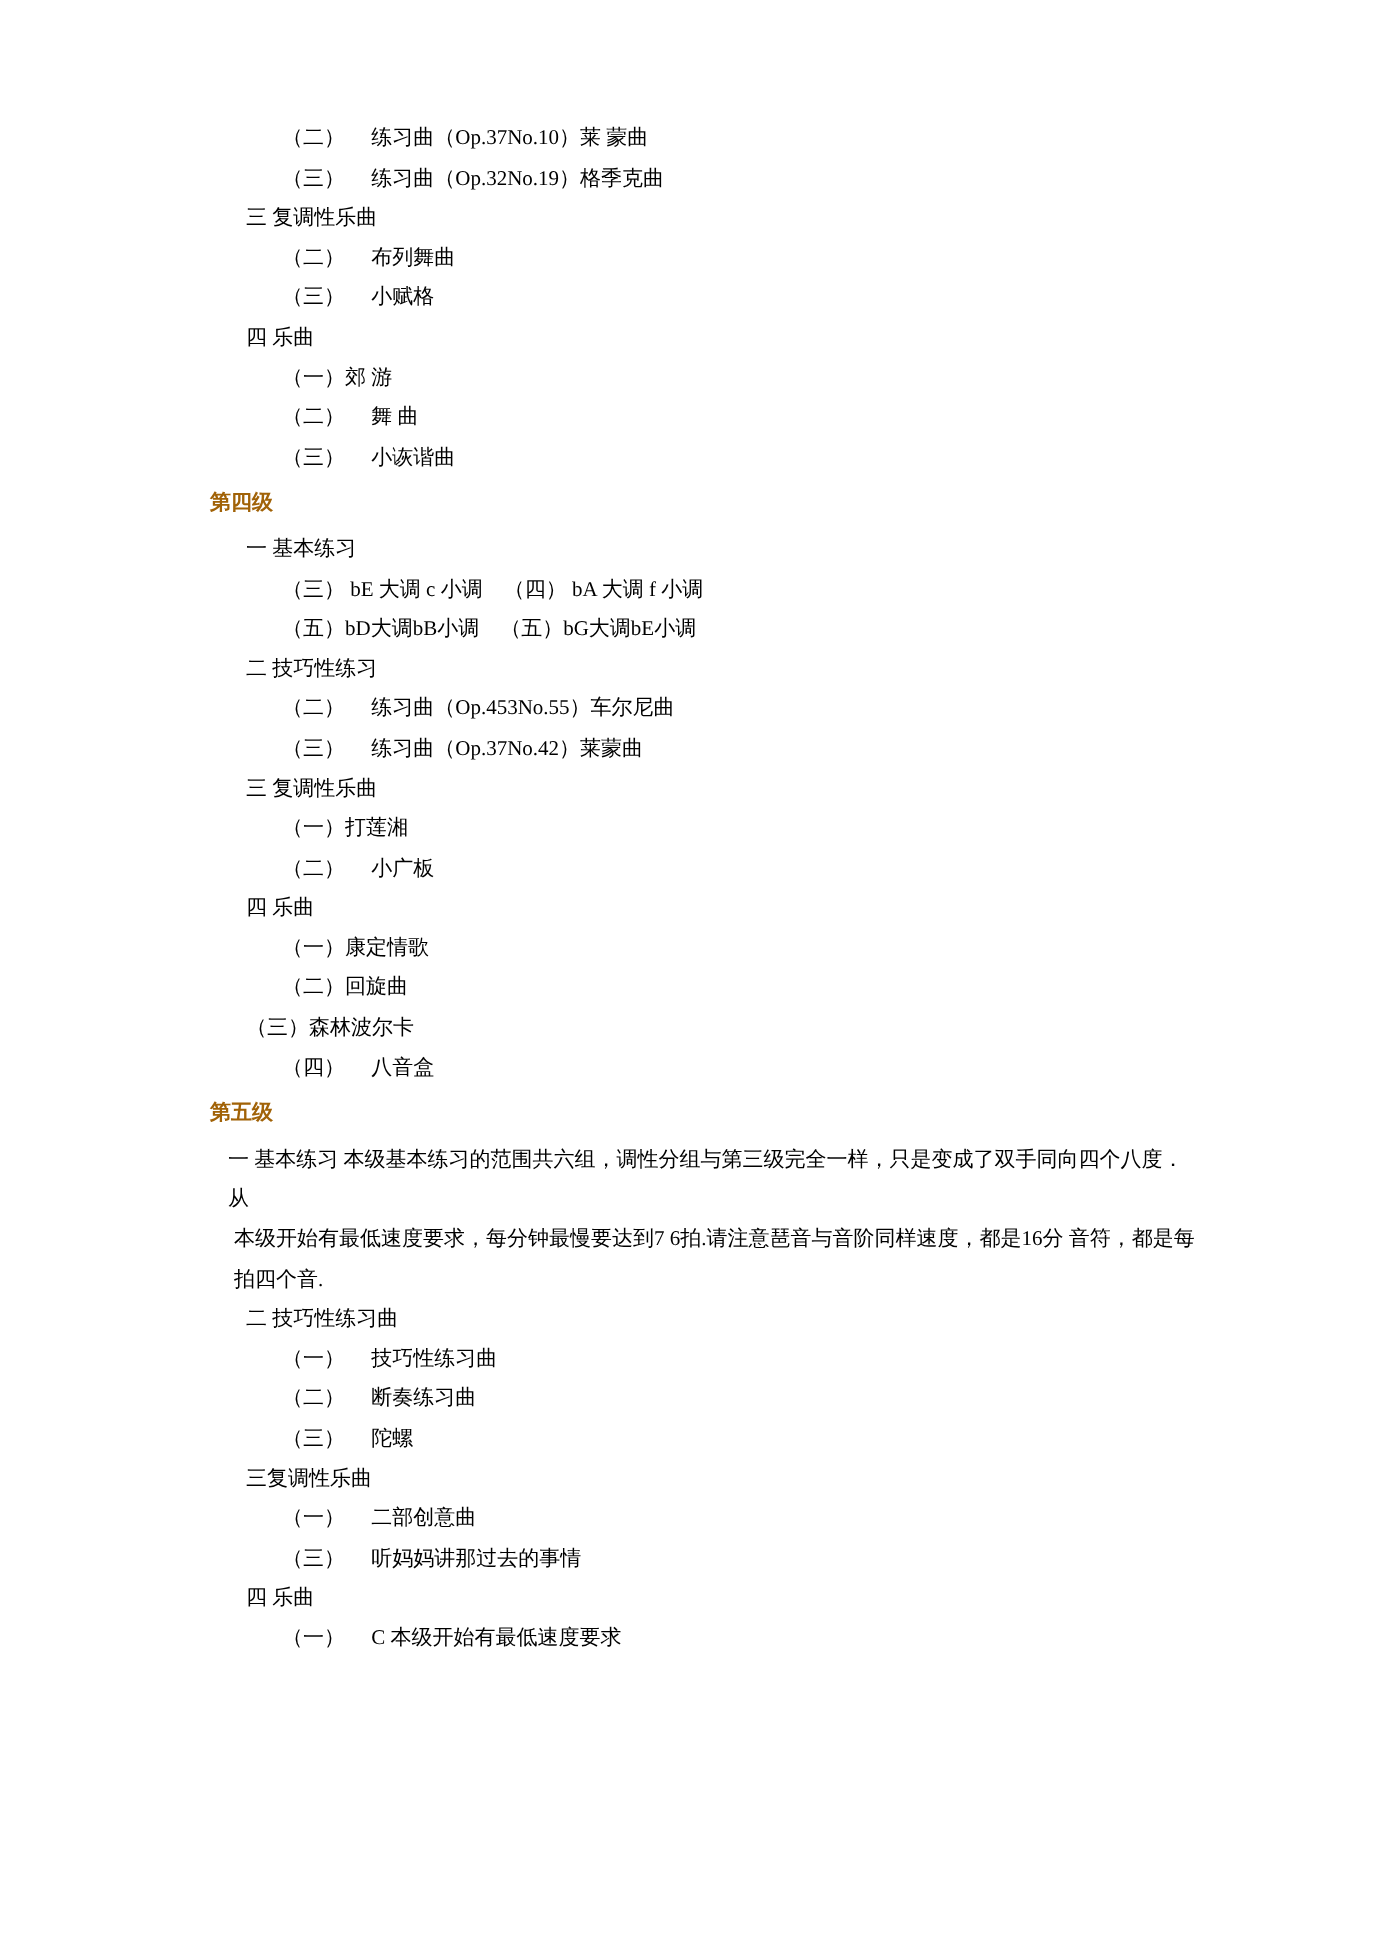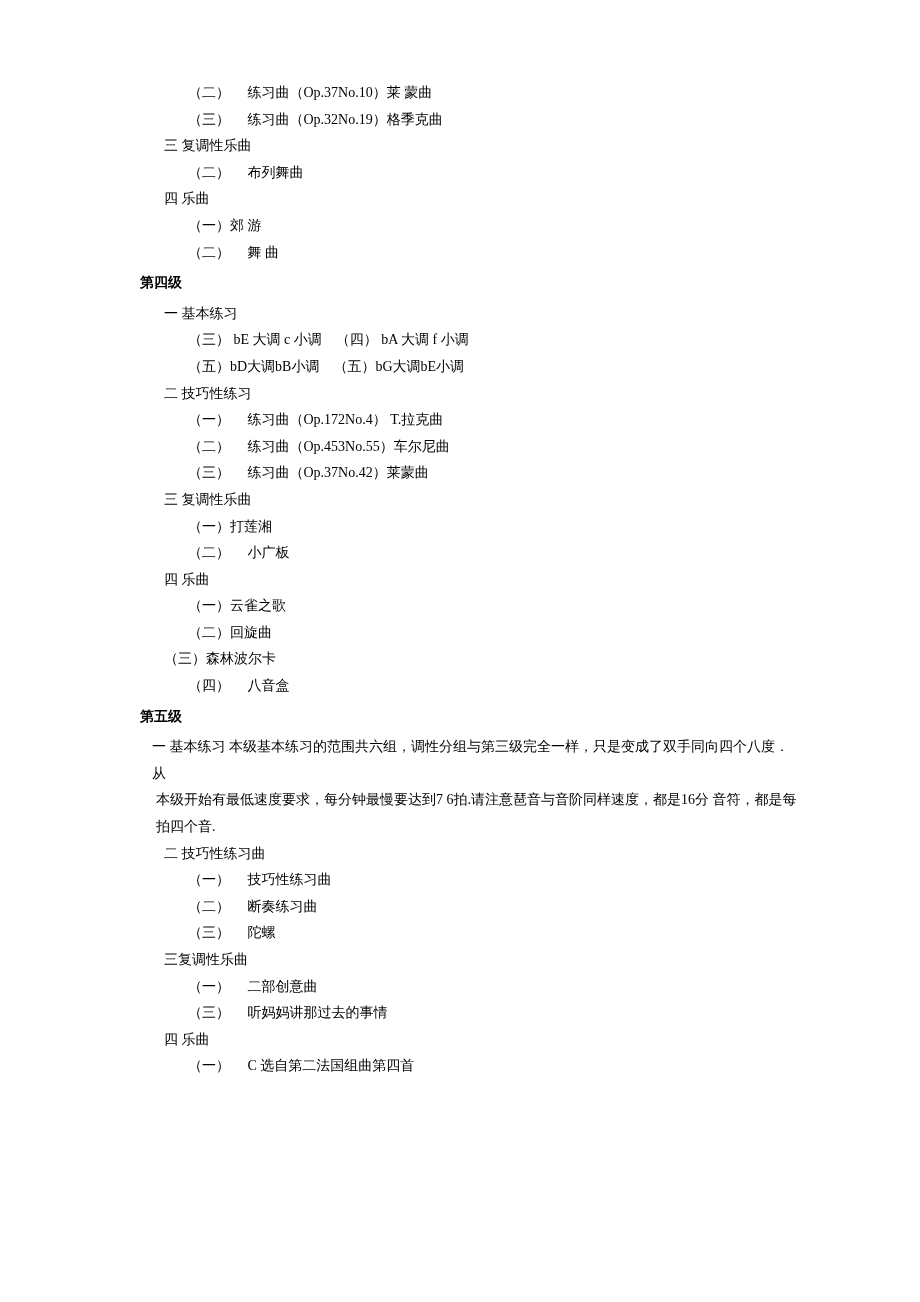--- a/index.html
+++ b/index.html
@@ -5,21 +5,21 @@
     body {
       font-family: "SimSun", "Microsoft YaHei", serif;
       font-size: 14px;
       line-height: 1.9;
       color: #000;
       margin: 0;
       padding: 80px 120px 80px 140px;
       background: #fff;
     }
     .level-heading {
-      color: #000000;
+      color: #a16207;
       font-weight: bold;
       margin: 4px 0;
     }
     .section {
       margin-left: 24px;
     }
     .subsection {
       margin-left: 48px;
     }
     .body-text {
@@ -28,57 +28,58 @@
   </style>
 </head>
 <body>
 
 <div>
   <div class="subsection">（二）　 练习曲（Op.37No.10）莱 蒙曲</div>
   <div class="subsection">（三）　 练习曲（Op.32No.19）格季克曲</div>
 
   <div class="section">三 复调性乐曲</div>
   <div class="subsection">（二）　 布列舞曲</div>
+  <div class="subsection">（三）　 小赋格</div>
 
   <div class="section">四 乐曲</div>
   <div class="subsection">（一）郊  游</div>
   <div class="subsection">（二）　 舞  曲</div>
+  <div class="subsection">（三）　 小诙谐曲</div>
 </div>
 
 <div class="level-heading">第四级</div>
 <div>
   <div class="section">一 基本练习</div>
   <div class="subsection">（三） bE 大调 c 小调　（四） bA 大调 f 小调</div>
   <div class="subsection">（五）bD大调bB小调　（五）bG大调bE小调</div>
 
   <div class="section">二 技巧性练习</div>
-  <div class="subsection">（一）　 练习曲（Op.172No.4） T.拉克曲</div>
   <div class="subsection">（二）　 练习曲（Op.453No.55）车尔尼曲</div>
   <div class="subsection">（三）　 练习曲（Op.37No.42）莱蒙曲</div>
 
   <div class="section">三 复调性乐曲</div>
   <div class="subsection">（一）打莲湘</div>
   <div class="subsection">（二）　 小广板</div>
 
   <div class="section">四 乐曲</div>
-  <div class="subsection">（一）云雀之歌</div>
+  <div class="subsection">（一）康定情歌</div>
   <div class="subsection">（二）回旋曲</div>
   <div class="section">（三）森林波尔卡</div>
   <div class="subsection">（四）　 八音盒</div>
 </div>
 
 <div class="level-heading">第五级</div>
 <div>
   <div class="section" style="margin-left:12px;">一  基本练习 本级基本练习的范围共六组，调性分组与第三级完全一样，只是变成了双手同向四个八度．从</div>
   <div class="body-text">本级开始有最低速度要求，每分钟最慢要达到7 6拍.请注意琶音与音阶同样速度，都是16分 音符，都是每拍四个音.</div>
 
   <div class="section">二 技巧性练习曲</div>
   <div class="subsection">（一）　 技巧性练习曲</div>
   <div class="subsection">（二）　 断奏练习曲</div>
   <div class="subsection">（三）　 陀螺</div>
 
   <div class="section">三复调性乐曲</div>
   <div class="subsection">（一）　 二部创意曲</div>
   <div class="subsection">（三）　 听妈妈讲那过去的事情</div>
 
   <div class="section">四  乐曲</div>
-  <div class="subsection">（一）　 C 选自第二法国组曲第四首</div>
+  <div class="subsection">（一）　 C 本级开始有最低速度要求</div>
 </div>
 
 </body></html>

